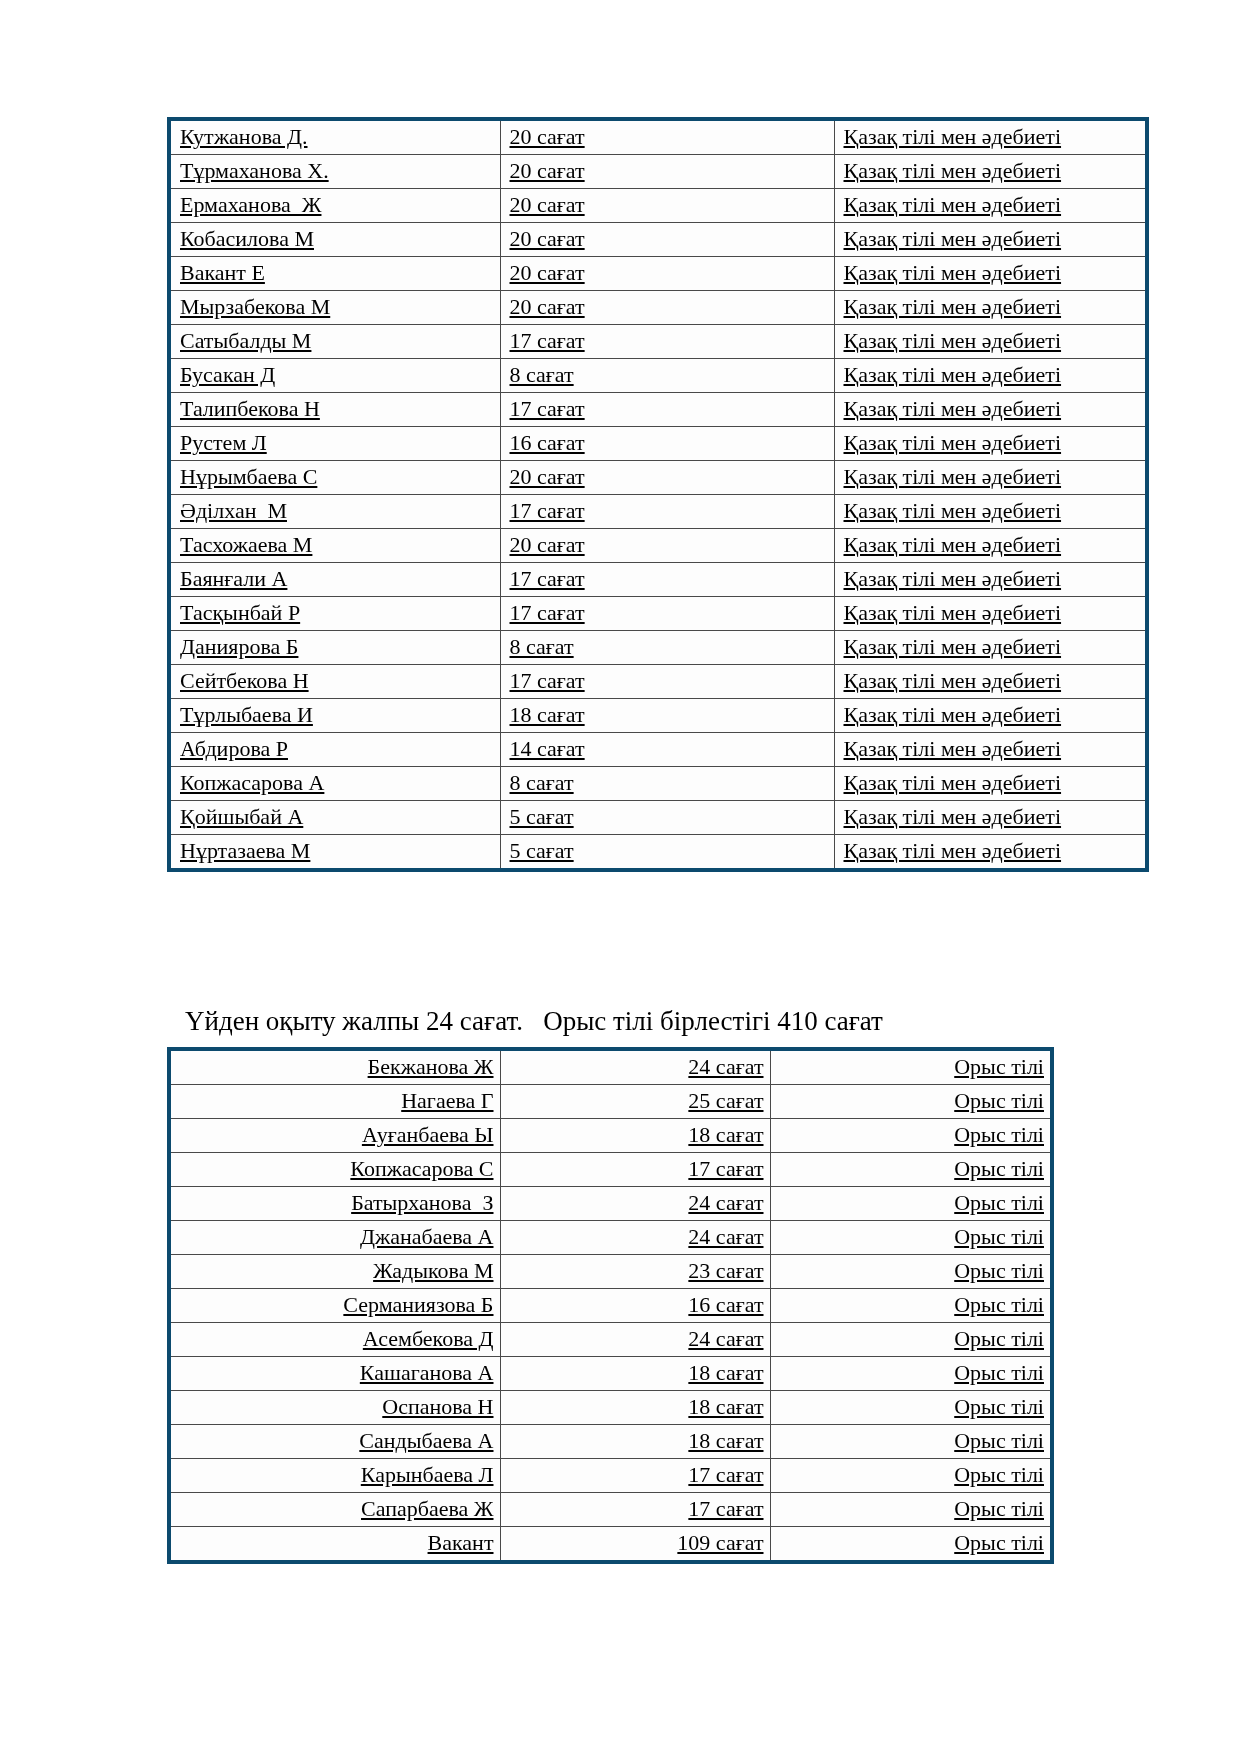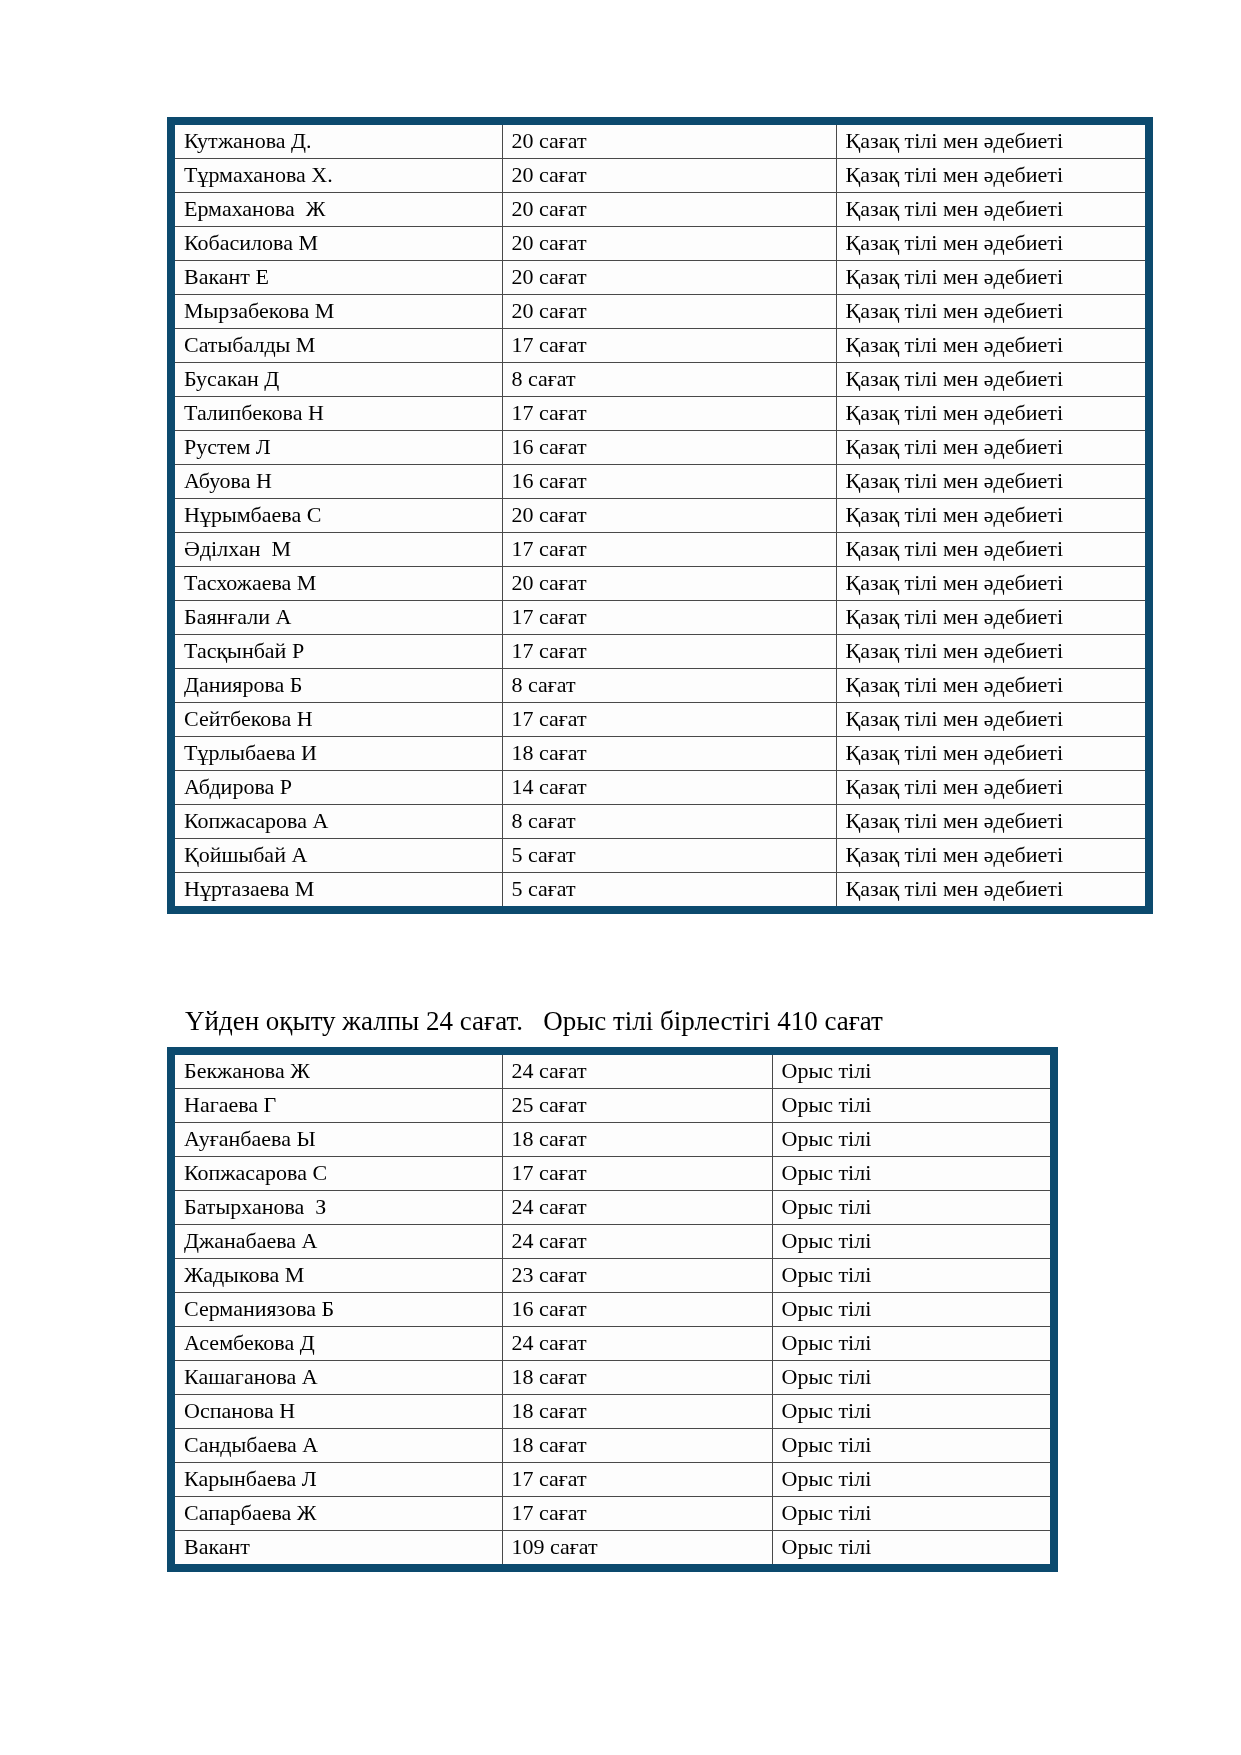--- a/index.html
+++ b/index.html
@@ -13,35 +13,36 @@
     height: 1755px;
     background: #ffffff;
     font-family: "Liberation Serif", "DejaVu Serif", serif;
     color: #000000;
     overflow: hidden;
   }
   table.doc-table {
     position: absolute;
     border-collapse: collapse;
     table-layout: fixed;
-    border: 8px solid #0c4a6e;
+    border: 4px solid #0c4a6e;
     background: #fdfdfd;
+    text-decoration: underline;
   }
   table.doc-table td {
     border: 1px solid #494949;
     height: 33px;
     padding: 0 6px 0 9px;
     font-size: 22px;
     line-height: 1.1;
     vertical-align: middle;
     white-space: pre;
     overflow: hidden;
   }
   #table1 { left: 167px; top: 117px; width: 978px; }
-  #table2 { left: 167px; top: 1047px; width: 883px; }
+  #table2 { left: 167px; top: 1047px; width: 883px; text-align: right; }
   .note {
     position: absolute;
     left: 185px;
     top: 1004px;
     width: 980px;
     font-size: 27px;
     line-height: 1.3;
     white-space: pre-wrap;
     color: #000000;
   }
@@ -112,25 +113,20 @@
     <td>Қазақ тілі мен әдебиеті</td>
   </tr>
 
   <tr>
     <td>Рустем Л</td>
     <td>16 сағат</td>
     <td>Қазақ тілі мен әдебиеті</td>
   </tr>
 
 
-  <tr>
-    <td>Абуова Н</td>
-    <td>16 сағат</td>
-    <td>Қазақ тілі мен әдебиеті</td>
-  </tr>
 
 
   <tr>
     <td>Нұрымбаева С</td>
     <td>20 сағат</td>
     <td>Қазақ тілі мен әдебиеті</td>
   </tr>
 
   <tr>
     <td>Әділхан  М</td>

